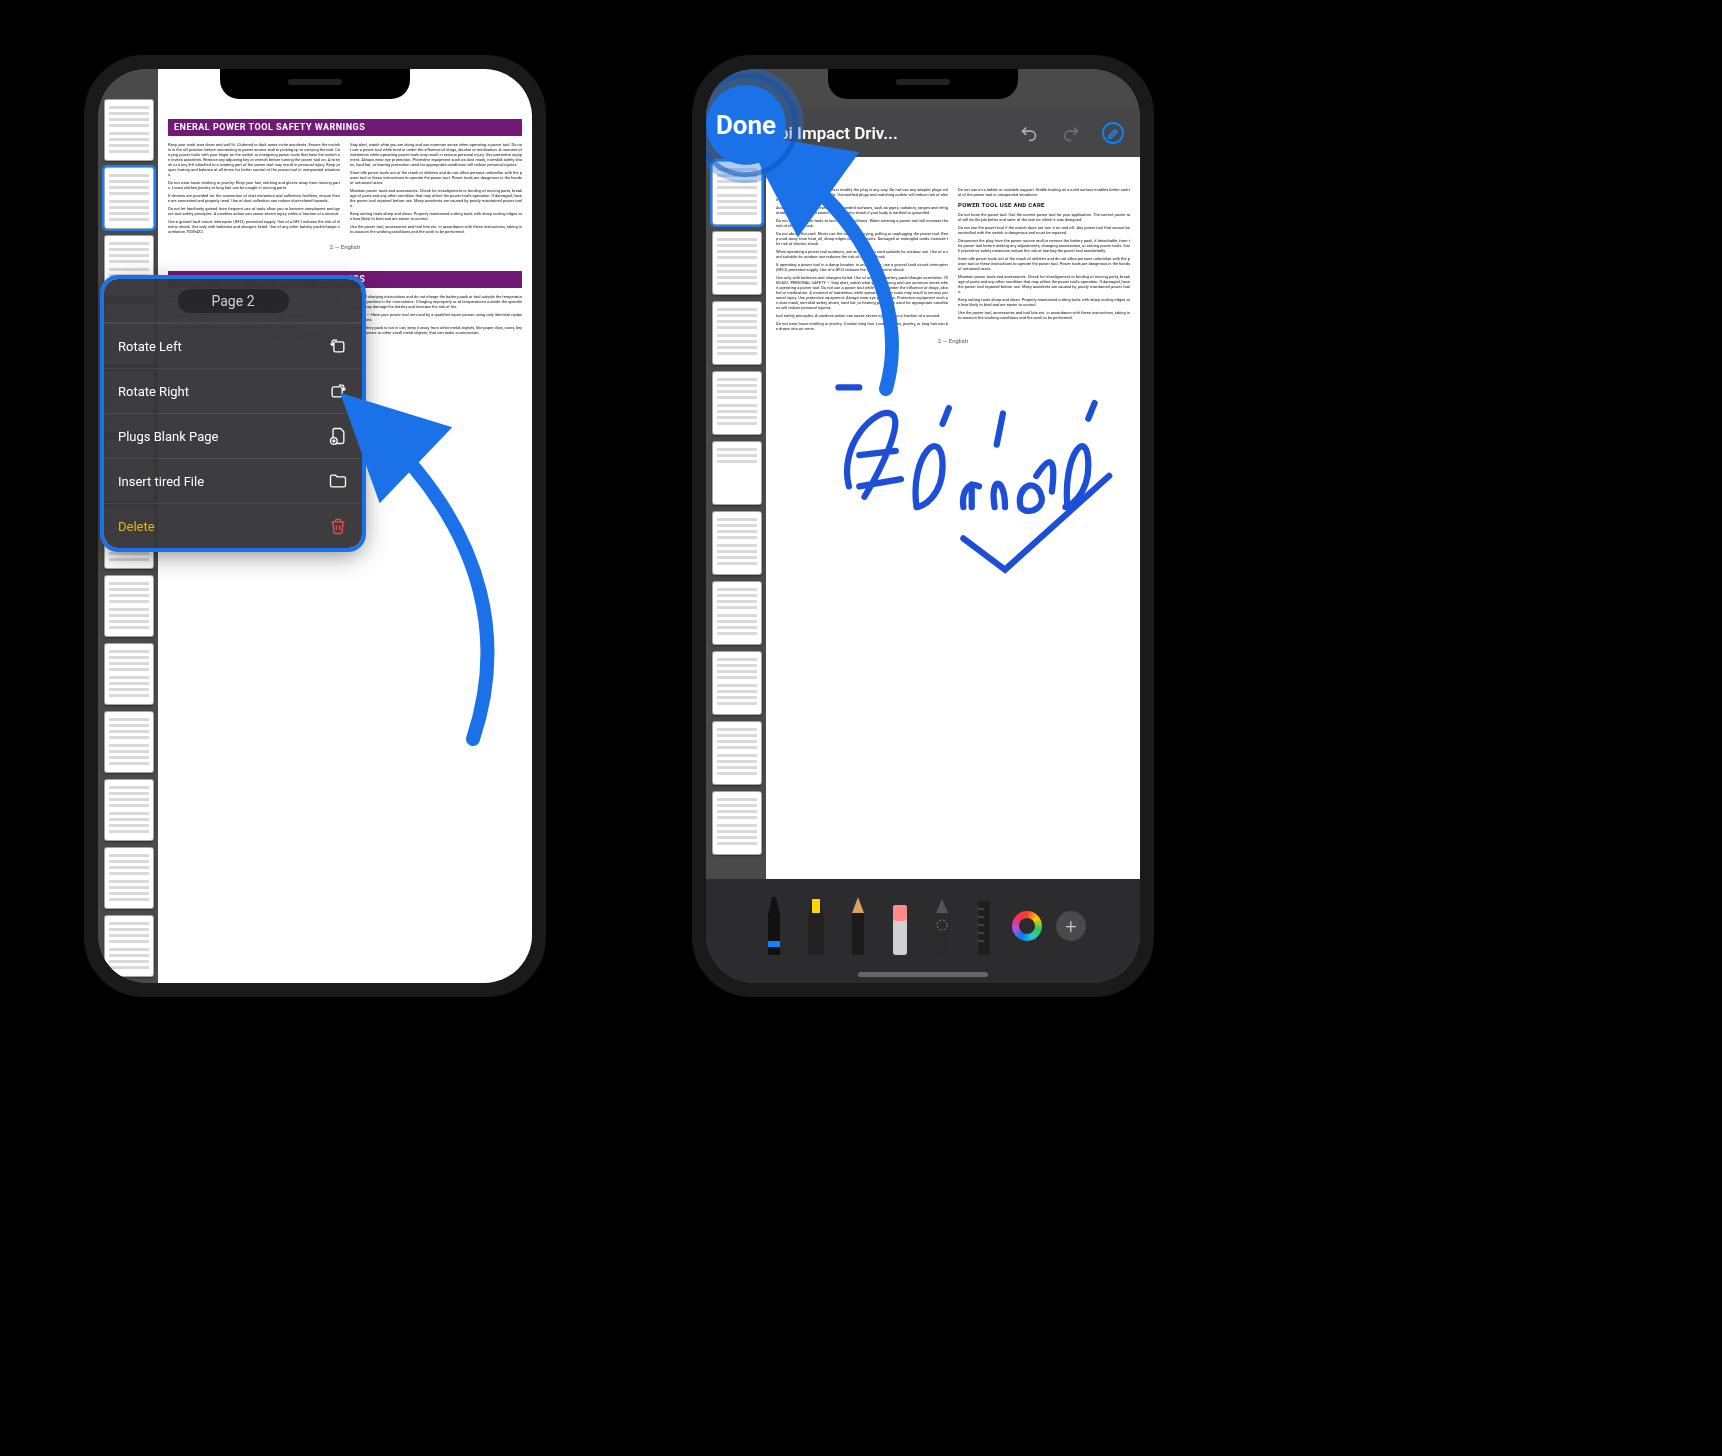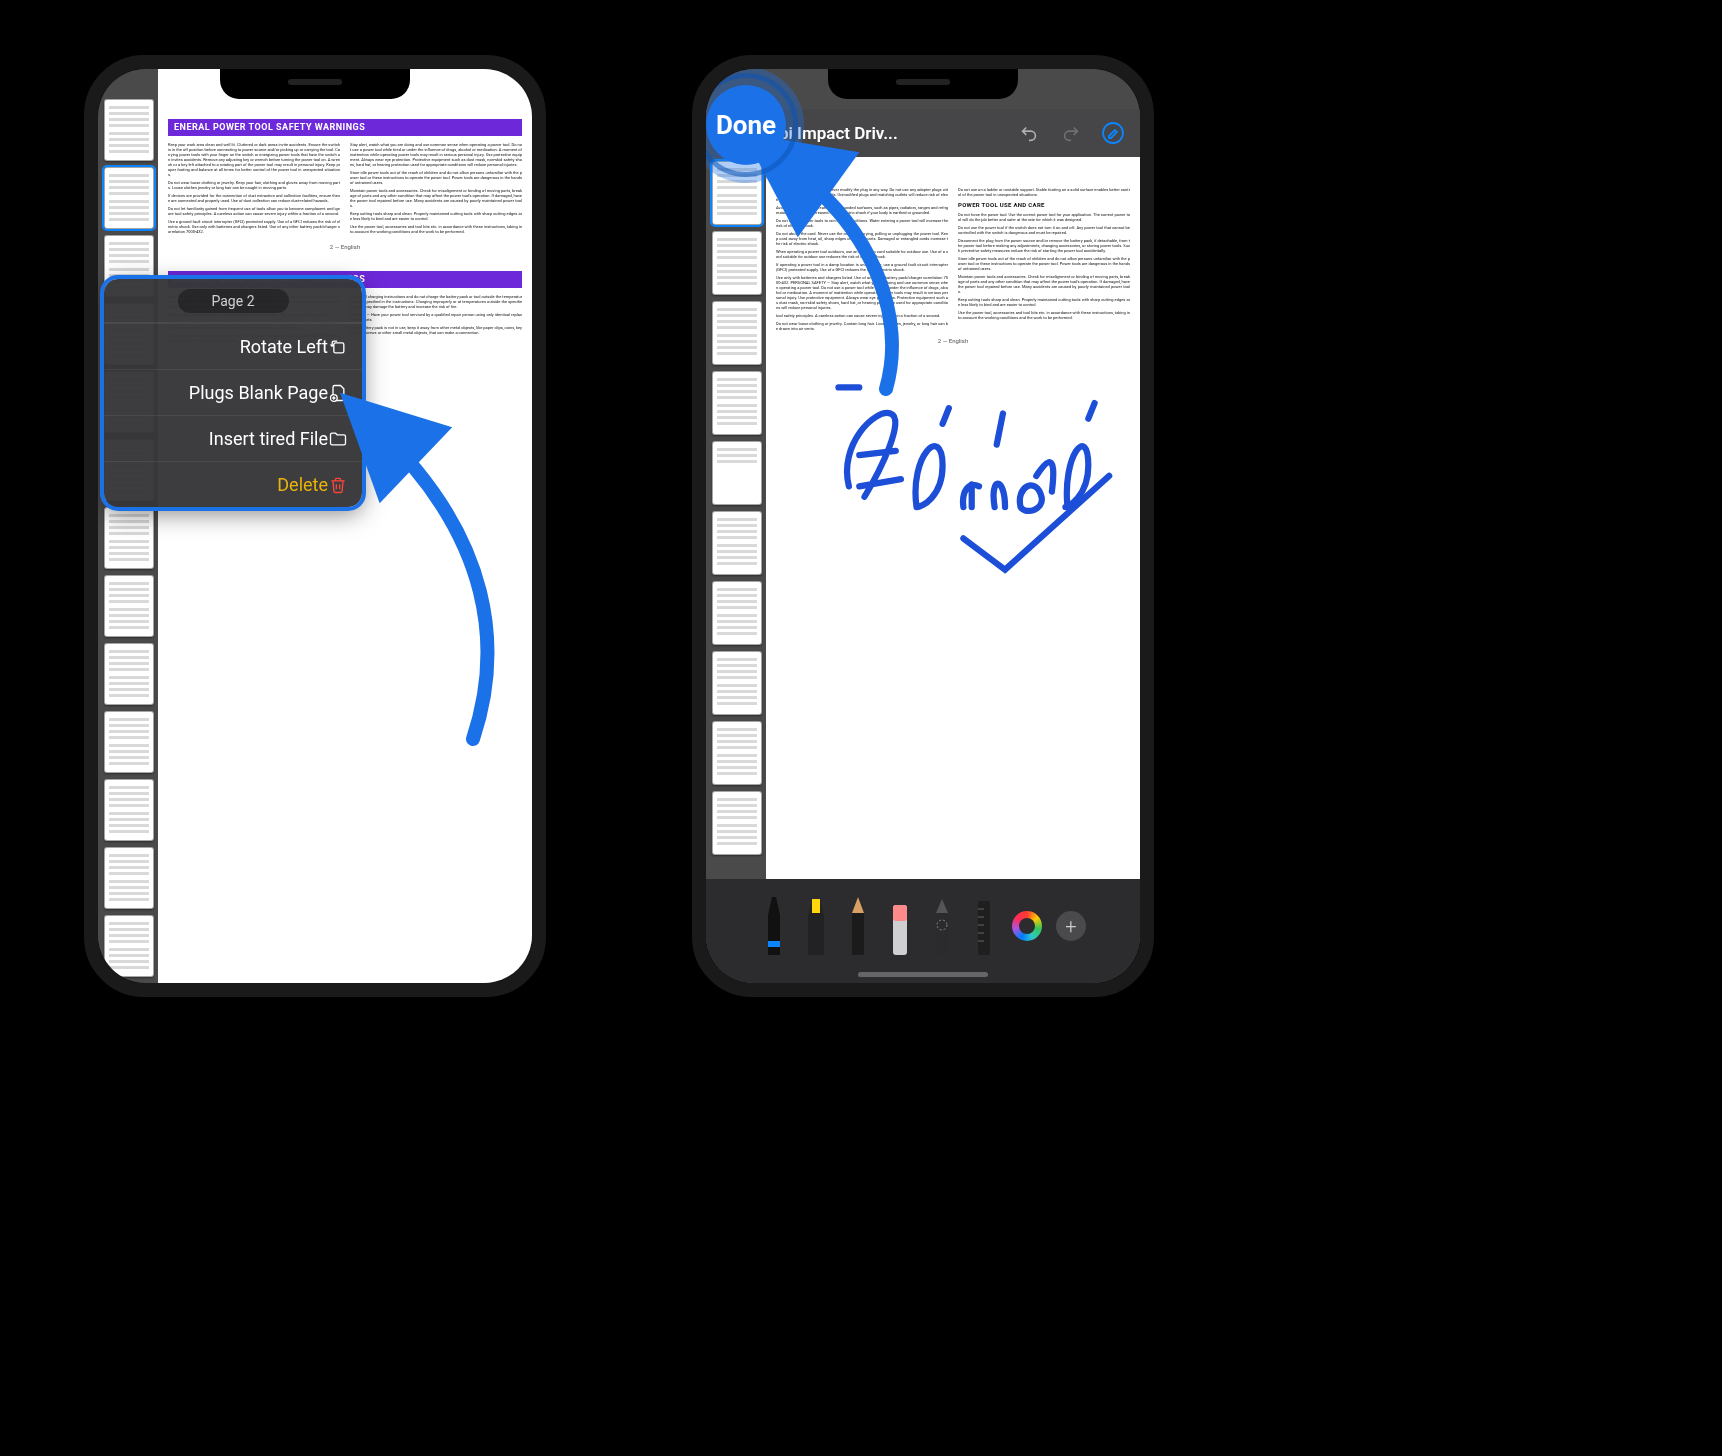--- a/index.html
+++ b/index.html
@@ -18,21 +18,21 @@
   .status .ind{display:flex;gap:5px;align-items:center;}
   .bars{display:inline-flex;gap:2px;align-items:flex-end;}
   .bars span{width:3px;background:#fff;border-radius:1px;}
   .bars span:nth-child(1){height:5px;}.bars span:nth-child(2){height:7px;}.bars span:nth-child(3){height:9px;}.bars span:nth-child(4){height:11px;}
   .batt{width:22px;height:11px;border:1px solid #fff;border-radius:3px;position:relative;}
   .batt:after{content:"";position:absolute;right:-4px;top:2px;width:2px;height:5px;background:#fff;border-radius:0 2px 2px 0;}
   .batt .fill{position:absolute;inset:1px 5px 1px 1px;background:#fff;border-radius:1px;}
 
   
   .doc{position:absolute;left:60px;right:0;top:0;bottom:0;background:#fff;color:#111;font-size:4px;line-height:1.25;padding:30px 10px 10px;overflow:hidden;}
-  .doc .hdr{background:#6d28d9;color:#fff;font-size:9px;font-weight:700;letter-spacing:.5px;padding:3px 6px;margin:20px 0 6px;}
+  .doc .hdr{background:#701a75;color:#fff;font-size:9px;font-weight:700;letter-spacing:.5px;padding:3px 6px;margin:20px 0 6px;}
   .doc .cols{column-count:2;column-gap:10px;}
   .doc p{margin:0 0 3px;text-align:justify;word-break:break-all;}
   .doc .small{text-align:center;font-size:6px;margin:6px 0;color:#555;}
 
   .doc .annot{position:relative;height:220px;}
   .annot svg{position:absolute;inset:0;}
 
   
   .thumbs{position:absolute;left:6px;top:30px;bottom:6px;width:48px;display:flex;flex-direction:column;gap:6px;z-index:40;}
   .thumb{width:48px;height:62px;background:#fff;border:1px solid rgba(0,0,0,.35);border-radius:3px;box-shadow:0 1px 2px rgba(0,0,0,.4);background-image:
@@ -41,21 +41,21 @@
     background-size:40px 3px;background-repeat:no-repeat;
     background-position:4px 6px,4px 12px,4px 18px,4px 24px,4px 32px,4px 38px,4px 44px,4px 50px;}
   .thumb.sel{outline:2px solid #0a84ff;}
   .thumb.blankish{background-image:linear-gradient(#d9d9d9 0 0),linear-gradient(#d9d9d9 0 0),linear-gradient(#d9d9d9 0 0);background-position:4px 6px,4px 12px,4px 18px;}
 
   
   .menu{position:absolute;left:6px;top:210px;width:258px;background:rgba(55,55,58,.97);border-radius:14px;overflow:hidden;z-index:55;color:#fff;box-shadow:0 6px 24px rgba(0,0,0,.5);outline:4px solid #1b72e8;}
   .menu .title{font-size:14px;color:#cfcfd2;text-align:center;padding:10px 8px;position:relative;}
   .menu .title span{display:inline-block;background:rgba(0,0,0,.35);border-radius:18px;padding:4px 34px;}
   .menu .title:after{content:"";position:absolute;left:0;right:0;bottom:0;height:1px;background:rgba(255,255,255,.08);}
-  .menu .item{display:flex;justify-content:flex-end;align-items:center;padding:12px 14px;font-size:18px;border-top:1px solid rgba(255,255,255,.07);}
+  .menu .item{display:flex;justify-content:space-between;align-items:center;padding:12px 14px;font-size:13px;border-top:1px solid rgba(255,255,255,.07);}
   .menu .item:first-of-type{border-top:none;}
   .menu .item .ico{width:20px;height:20px;display:flex;align-items:center;justify-content:center;color:#fff;}
   .menu .item.danger{color:#eab308;}
   .menu .item.danger .ico{color:#ff453a;}
 
   
   .nav{position:absolute;top:40px;left:0;right:0;height:48px;background:rgba(70,70,72,.96);display:flex;align-items:center;gap:12px;padding:0 12px;color:#fff;z-index:45;}
   .nav .title{flex:1;font-size:17px;font-weight:600;white-space:nowrap;overflow:hidden;text-overflow:ellipsis;}
   .nav .nbtn{width:30px;height:30px;display:flex;align-items:center;justify-content:center;color:#aeaeb2;}
   .nav .nbtn.accent{color:#0a84ff;}
@@ -135,20 +135,30 @@
           <span>Rotate Left</span>
           <span class="ico">
             <svg viewBox="0 0 24 24" width="20" height="20" fill="none" stroke="currentColor" stroke-width="1.6">
                 <rect x="7" y="7" width="12" height="12" rx="2"></rect>
                 <path d="M5 11V7a2 2 0 0 1 2-2h4"></path>
                 <path d="M5 11l-2-2m2 2 2-2"></path>
               </svg>
           </span>
         </div>
 
+        <div class="item">
+          <span>Rotate Right</span>
+          <span class="ico">
+            <svg viewBox="0 0 24 24" width="20" height="20" fill="none" stroke="currentColor" stroke-width="1.6">
+                <rect x="5" y="7" width="12" height="12" rx="2"></rect>
+                <path d="M19 11V7a2 2 0 0 0-2-2h-4"></path>
+                <path d="M19 11l2-2m-2 2-2-2"></path>
+              </svg>
+          </span>
+        </div>
 
         <div class="item">
           <span>Plugs Blank Page</span>
           <span class="ico">
             <svg viewBox="0 0 24 24" width="20" height="20" fill="none" stroke="currentColor" stroke-width="1.6">
                 <path d="M8 3h7l4 4v12a2 2 0 0 1-2 2H8a2 2 0 0 1-2-2V5a2 2 0 0 1 2-2z"></path>
                 <circle cx="7" cy="18" r="4" fill="#373739"></circle>
                 <path d="M7 16v4M5 18h4"></path>
               </svg>
           </span>

